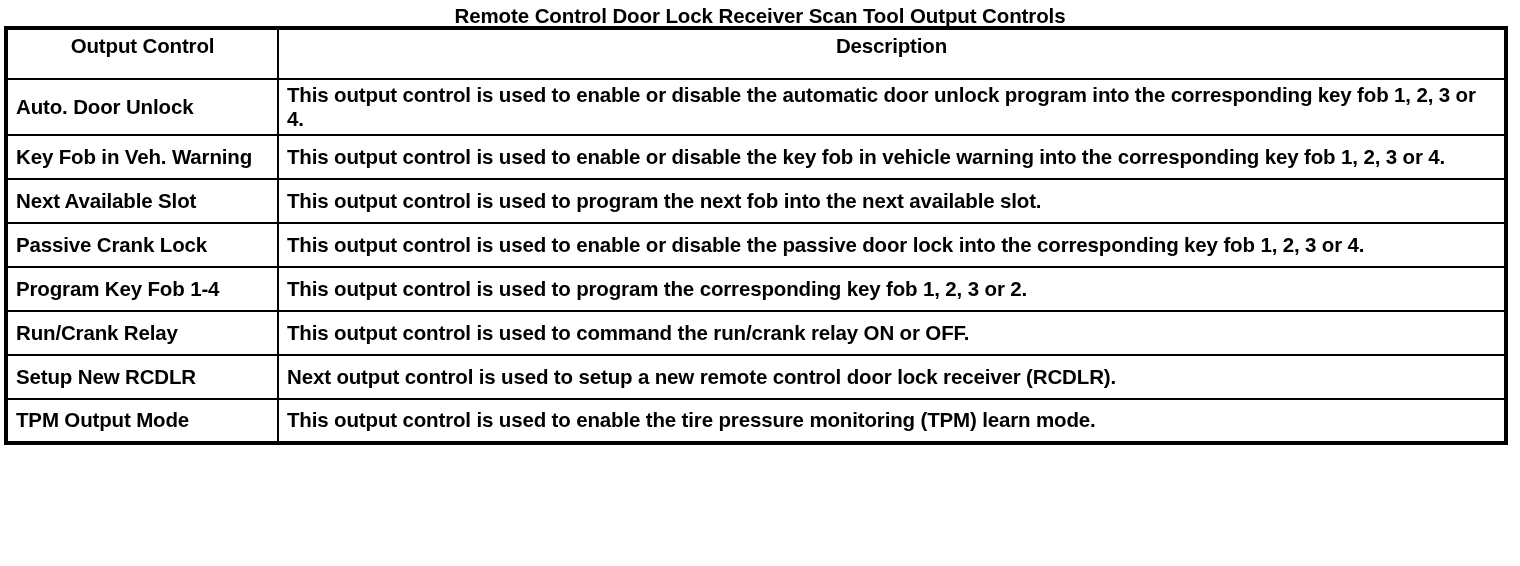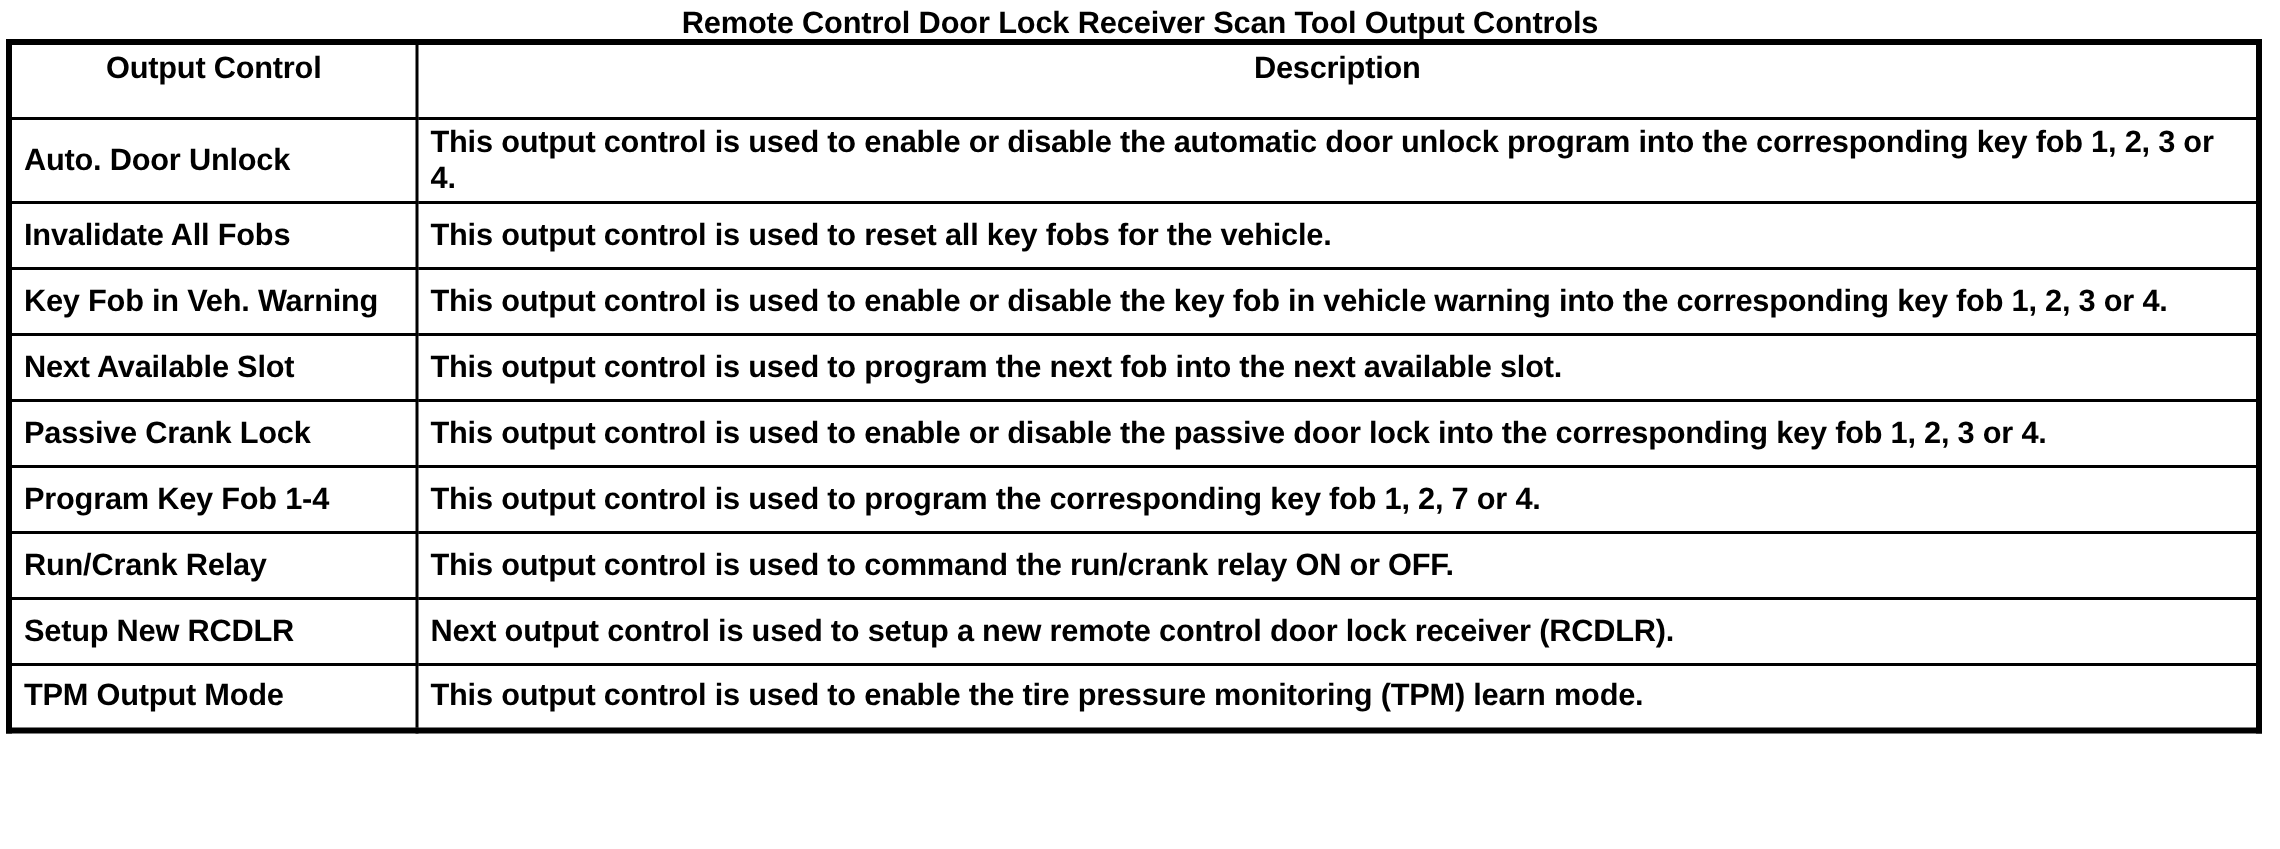--- a/index.html
+++ b/index.html
@@ -101,38 +101,34 @@
           <th>Output Control</th>
           <th>Description</th>
         </tr>
       </thead>
       <tbody id="table-body">
       <tr class="one-line">
             <td class="control-name">Auto. Door Unlock</td>
             <td class="description">This output control is used to enable or disable the automatic door unlock program into the corresponding key fob 1, 2, 3 or 4.</td>
           </tr>
           <tr class="one-line">
-            <td class="control-name">Invalidate All Fobs</td>
-            <td class="description">This output control is used to reset all key fobs for the vehicle.</td>
-          </tr>
-          <tr class="one-line">
             <td class="control-name">Key Fob in Veh. Warning</td>
             <td class="description">This output control is used to enable or disable the key fob in vehicle warning into the corresponding key fob 1, 2, 3 or 4.</td>
           </tr>
           <tr class="one-line">
             <td class="control-name">Next Available Slot</td>
             <td class="description">This output control is used to program the next fob into the next available slot.</td>
           </tr>
           <tr class="one-line">
             <td class="control-name">Passive Crank Lock</td>
             <td class="description">This output control is used to enable or disable the passive door lock into the corresponding key fob 1, 2, 3 or 4.</td>
           </tr>
           <tr class="one-line">
             <td class="control-name">Program Key Fob 1-4</td>
-            <td class="description">This output control is used to program the corresponding key fob 1, 2, 7 or 4.</td>
+            <td class="description">This output control is used to program the corresponding key fob 1, 2, 3 or 2.</td>
           </tr>
           <tr class="one-line">
             <td class="control-name">Run/Crank Relay</td>
             <td class="description">This output control is used to command the run/crank relay ON or OFF.</td>
           </tr>
           <tr class="one-line">
             <td class="control-name">Setup New RCDLR</td>
             <td class="description">Next output control is used to setup a new remote control door lock receiver (RCDLR).</td>
           </tr>
           <tr class="one-line">

